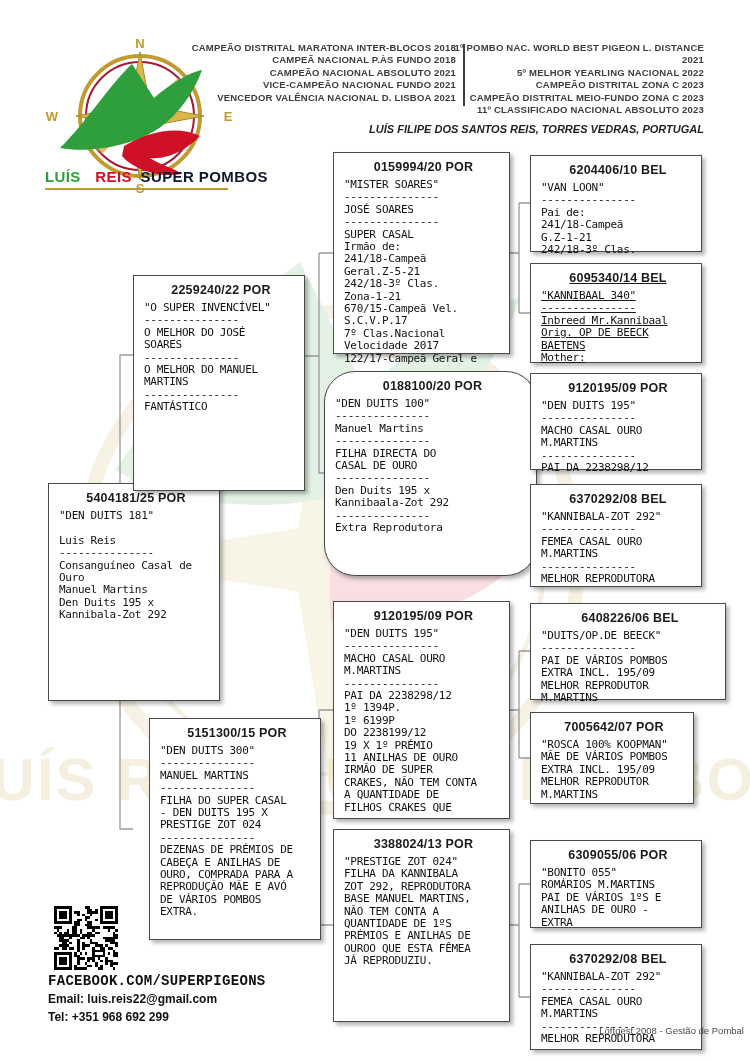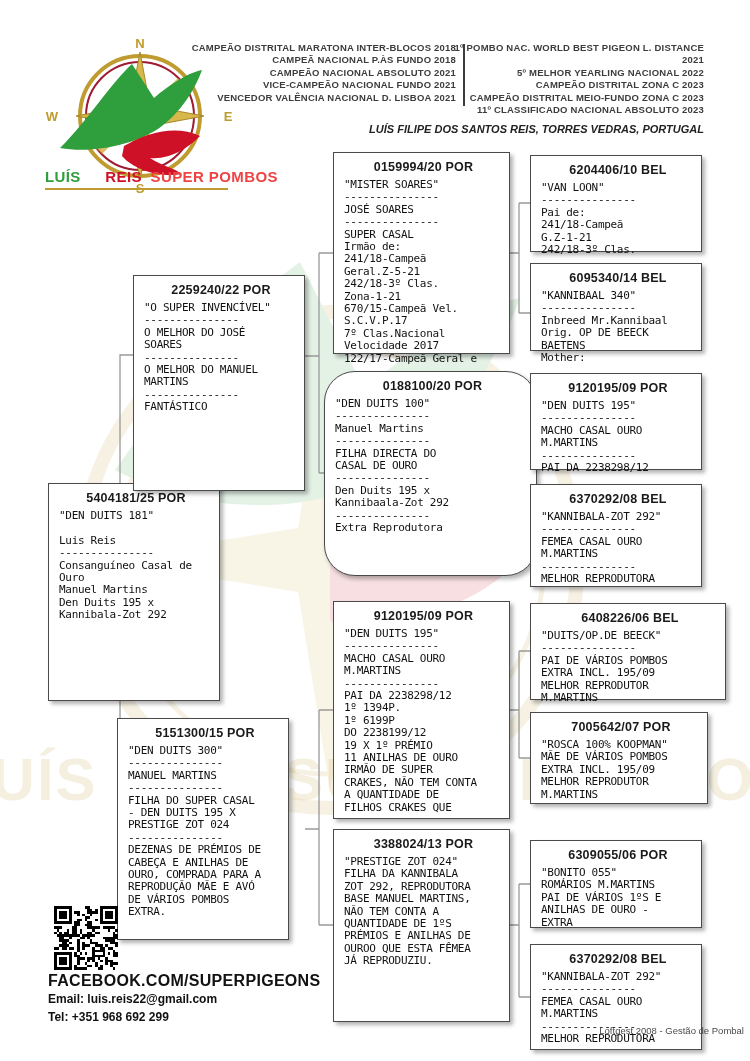--- a/index.html
+++ b/index.html
@@ -19,49 +19,49 @@
   .ach-left { right:294px; width:300px; }
   .ach-right { right:46px; width:260px; }
   .ach-divider { position:absolute; top:44px; left:463px; width:2px; height:62px; background:#3c3c3c; z-index:2; }
   .owner-line { position:absolute; top:123px; right:46px; width:420px; text-align:right;
                 font-weight:bold; font-style:italic; font-size:11px; color:#222; z-index:2; }
   
   .logo { position:absolute; left:40px; top:36px; width:200px; z-index:2; }
   .brand { position:absolute; left:45px; top:168px; width:200px; font-weight:bold;
            font-size:15px; letter-spacing:.4px; z-index:2; white-space:nowrap; }
   .brand .b-luis { color:#2f9e3c; }
-  .brand .b-reis { color:#ce1126; margin-left:20px; }
-  .brand .b-super { color:#ef4444; margin-left:4px; }
+  .brand .b-reis { color:#ce1126; margin-left:10px; }
+  .brand .b-super { color:#0f172a; margin-left:4px; }
   .brand-rule { position:absolute; left:45px; top:188px; width:183px; height:2px; background:#bf9b30; z-index:2; }
   
   .pbox { position:absolute; background:#fff; border:1.5px solid #4a4a4a;
           box-shadow:2.5px 3px 4px rgba(0,0,0,.3); padding:7px 6px 4px 10px; z-index:2; }
   .pbox .ring { font-weight:bold; font-size:12.5px; margin-bottom:5px; letter-spacing:.2px;text-align:center; }
   .pbox .blines { font-family:"DejaVu Sans Mono", monospace; font-size:11px;
                   line-height:12.4px; color:#111; letter-spacing:-.3px; white-space:pre; }
   .box0 {left:48px;  top:483px; width:172px; height:218px;}
   .box1 {left:133px; top:248px; width:172px; height:216px;margin-top:27px;}
-  .box2 {left:117px; top:718px; width:172px; height:222px;}
+  .box2 {left:149px; top:718px; width:172px; height:222px;}
   .box3 {left:333px; top:152px; width:177px; height:202px;}
   .box4 {left:324px; top:371px; width:213px; height:205px;border-radius:31px;}
   .box5 {left:333px; top:601px; width:177px; height:218px;}
   .box6 {left:333px; top:829px; width:177px; height:193px;}
   .box7 {left:530px; top:155px; width:172px; height:97px;}
-  .box8 {left:530px; top:263px; width:172px; height:88px;}
+  .box8 {left:530px; top:263px; width:172px; height:100px;text-decoration:underline;}
   .box9 {left:530px; top:373px; width:172px; height:97px;}
   .box10{left:530px; top:484px; width:172px; height:103px;}
   .box11{left:530px; top:603px; width:196px; height:97px;}
-  .box12{left:530px; top:712px; width:178px; height:92px;}
+  .box12{left:530px; top:712px; width:164px; height:92px;}
   .box13{left:530px; top:840px; width:172px; height:88px;}
   .box14{left:530px; top:944px; width:172px; height:106px;}
   
   .qr { position:absolute; left:54px; top:906px; width:64px; height:64px; z-index:2; }
   .contact { position:absolute; left:48px; top:972px; z-index:2; font-weight:bold; color:#111; }
   .contact div { line-height:18px; }
-  .contact .fb { font-size:16px; letter-spacing:.3px; }
+  .contact .fb { font-size:14px; letter-spacing:.3px;font-family:Liberation Mono, monospace; }
   .contact .em, .contact .tel { font-size:12px; }
   .credit { position:absolute; right:6px; top:1025px; font-size:9.5px; color:#4a4a4a; z-index:2; }
 </style>
 </head>
 <body>
 
 <div class="page">
 
   <svg class="watermark" width="750" height="1061" viewBox="0 0 750 1061">
     <g opacity="0.13">

